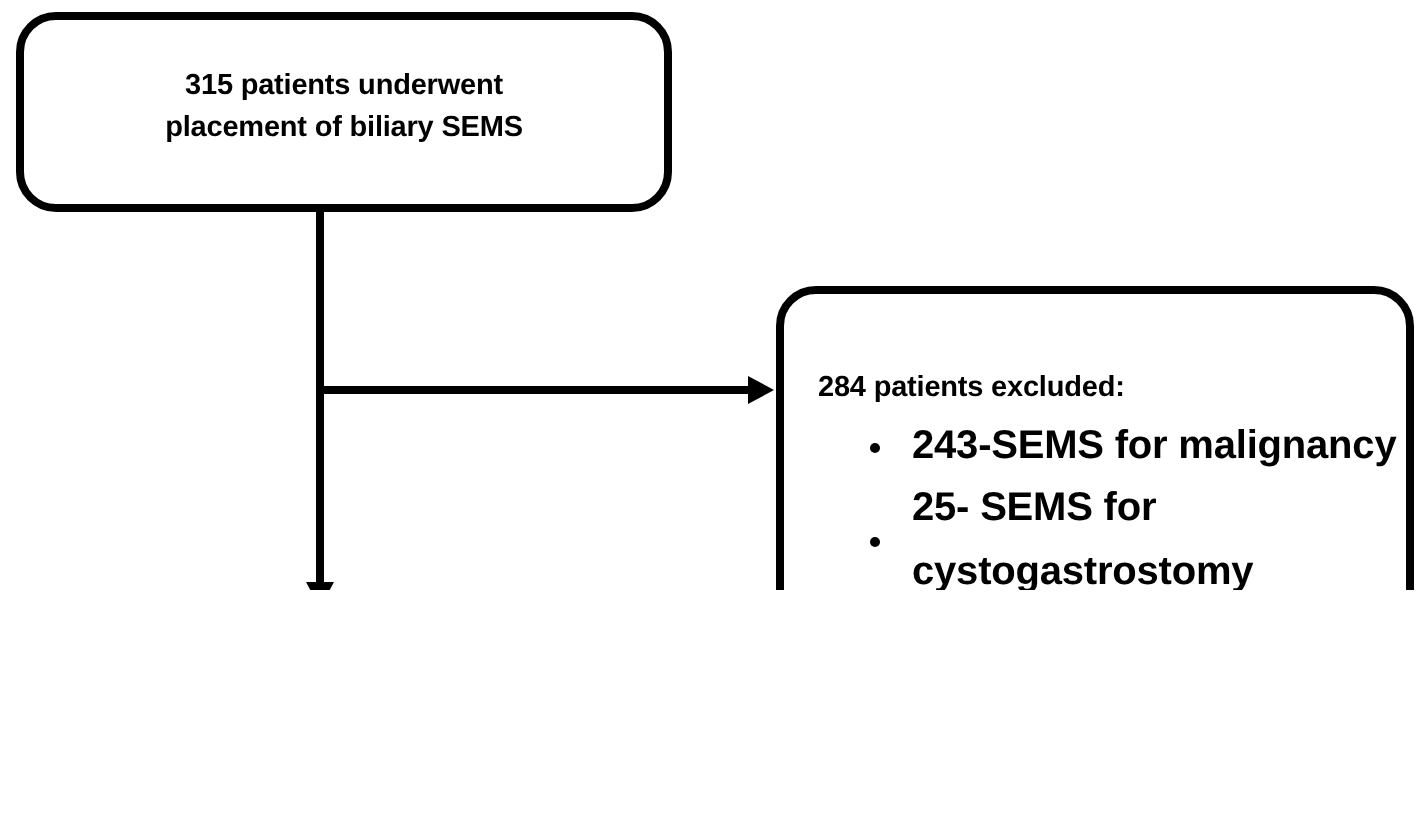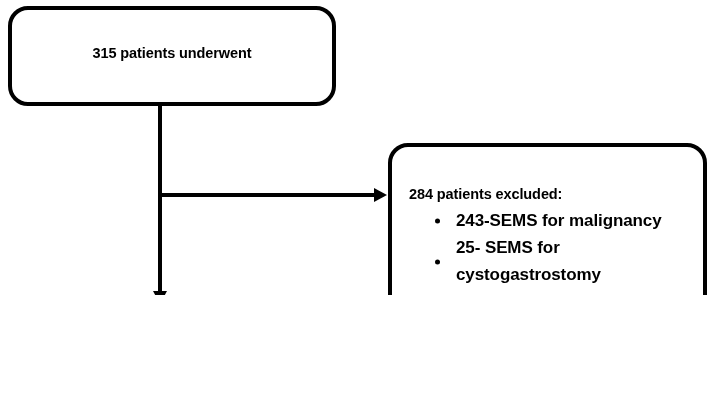--- a/index.html
+++ b/index.html
@@ -57,21 +57,21 @@
     letter-spacing: -0.1px;
     line-height: 1.3;
   }
   #node-excluded ul.bullets {
     list-style: none;
     margin: 4px 0 0 0;
     padding: 0;
   }
   #node-excluded ul.bullets li {
     position: relative;
-    font-size: 17px;
+    font-size: 20px;
     font-weight: 700;
     letter-spacing: -0.1px;
     line-height: 1.58;
     padding-left: 47px;
   }
   #node-excluded ul.bullets li .bullet-dot {
     position: absolute;
     left: 26px;
     top: 50%;
     transform: translateY(-50%);
@@ -136,20 +136,21 @@
   }
 </style>
 </head>
 <body>
 
 <div id="canvas">
 
   <div class="node" id="node-enrolled">
     <div class="node-text">
       <div>315 patients underwent</div>
+      <div>placement of biliary SEMS</div>
     </div>
   </div>
 
   <div class="connector" id="conn-vertical"></div>
   <div class="arrowhead" id="arrow-down"></div>
 
   <div class="connector" id="conn-horizontal"></div>
   <div class="arrowhead" id="arrow-right"></div>
 
   <div class="node" id="node-excluded">

